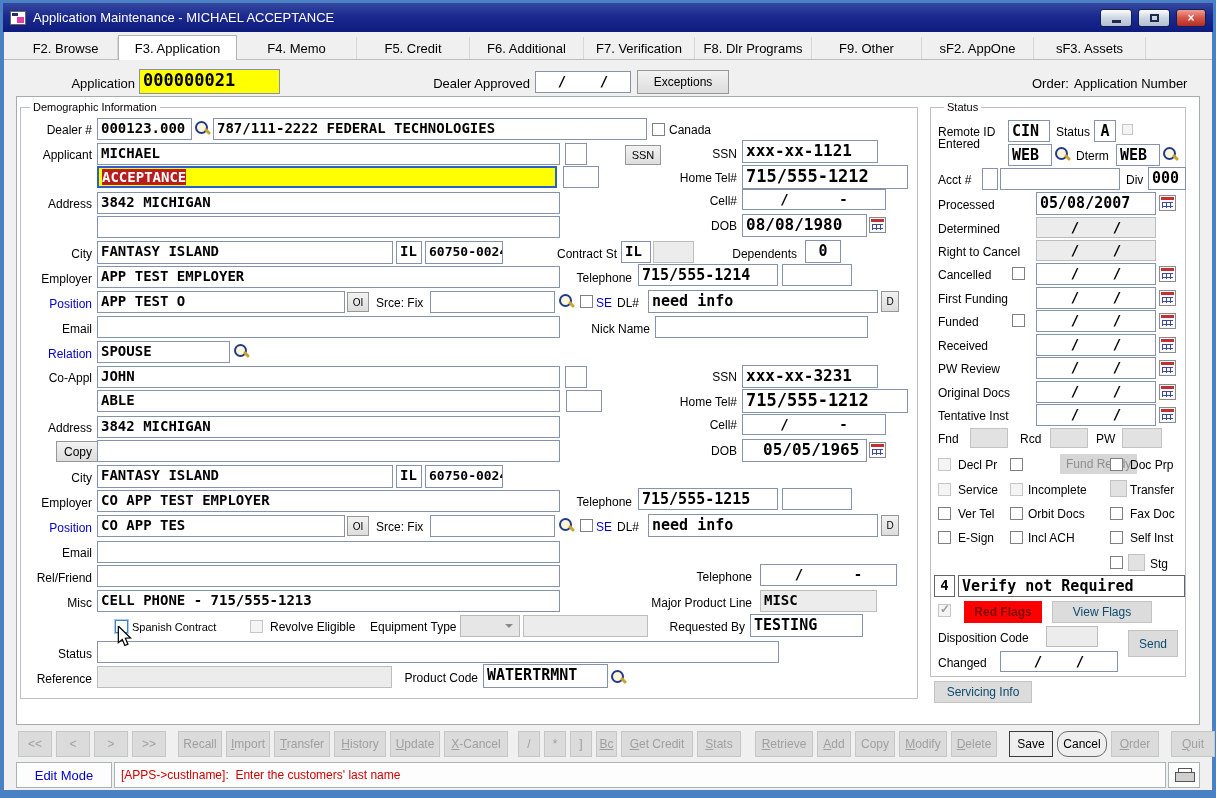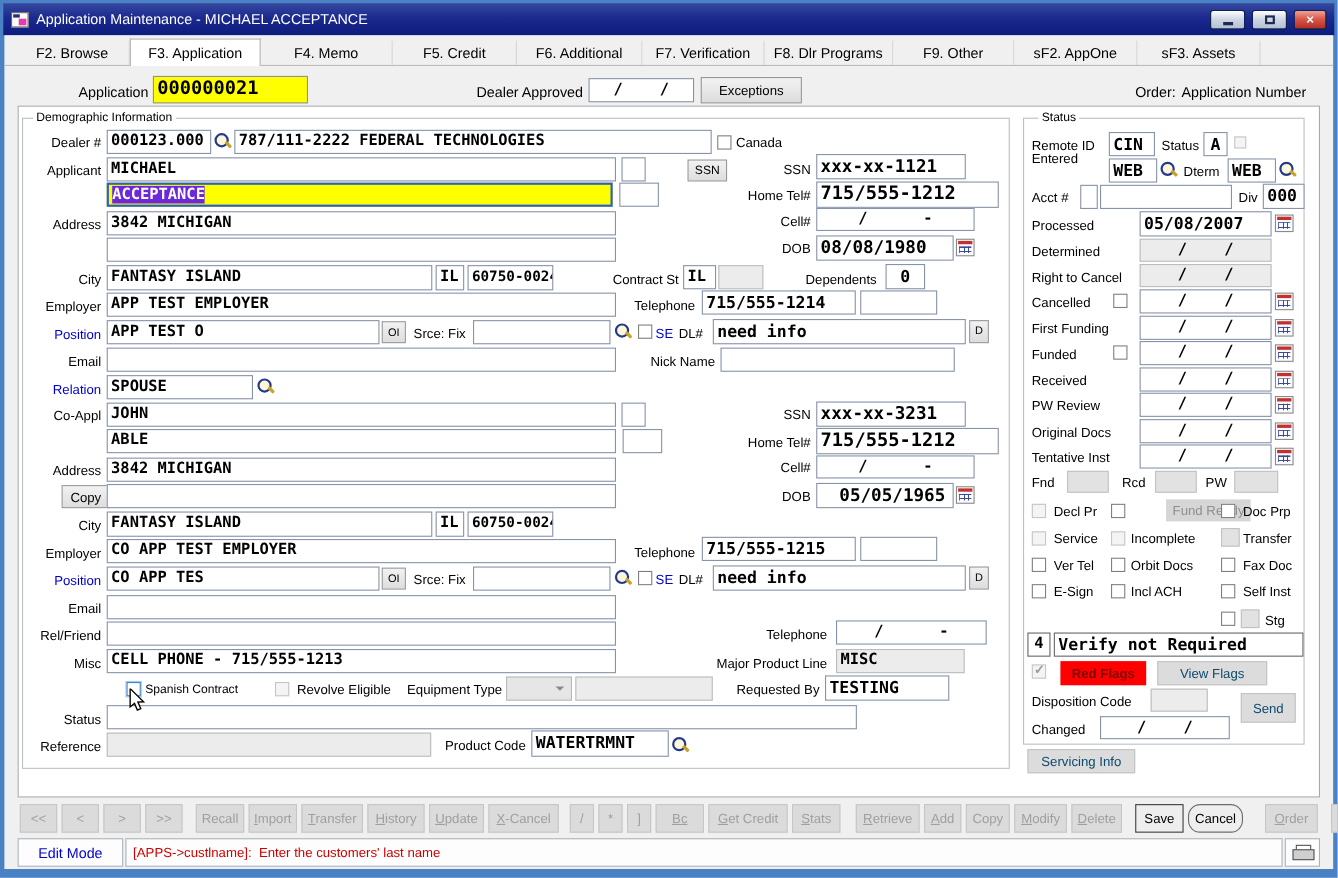--- a/index.html
+++ b/index.html
@@ -32,21 +32,21 @@
   .blue { color:#0000cc; }
   .fld { position:absolute; height:22px; background:#fff; border:1px solid #8793a8;
     font-family:"DejaVu Sans Mono",monospace; font-weight:bold; font-size:14px; line-height:19px;
     color:#000; padding:0 3px; white-space:pre; overflow:hidden; }
   .f13 { font-size:13px; } .f15 { font-size:15px; line-height:20px; } .f16 { font-size:16px; line-height:20px; }
   .f18 { font-size:17px; line-height:21px; }
   .ctr { text-align:center; }
   .gray { background:#ececec; border-color:#bdbdbd; }
   .dark { border-color:#62666c; }
   .yellow { background:#ffff00; }
-  .sel { background:#6d28d9; color:#fff; }
+  .sel { background:#b91c1c; color:#fff; }
   .btn { position:absolute; background:linear-gradient(#f2f2f2,#dddddd); border:1px solid #979797;
     font-size:12px; color:#000; display:flex; align-items:center; justify-content:center; }
   .btn.dis { background:#dcdcdc; border-color:#c3c3c3; color:#0c4a6e; }
   .cb { position:absolute; width:13px; height:13px; background:#fff; border:1px solid #808080; }
   .cb.dis { border-color:#c6c6c6; background:#f4f4f4; }
   .cb.focus { border-color:#3f84c7; box-shadow:0 0 0 1px #a9cdea; }
   .cb .chk { position:absolute; left:1px; top:-3px; font-size:12px; color:#9a9a9a; font-weight:bold; }
   .graybox { position:absolute; background:#e2e2e2; border:1px solid #c2c2c2; }
   .groupbox { position:absolute; border:1px solid #bcc0c4; }
   .legend { position:absolute; font-size:11px; background:#fff; padding:0 3px; z-index:3; }
@@ -407,42 +407,42 @@
     </div>
   <div class="tbtn" style="width:50px;">
       <span class="mn">Update</span>
     </div>
   <div class="tbtn" style="width:64px;margin-right:6px;">
       <span class="mn">X-Cancel</span>
     </div>
   <div class="tbtn" style="width:22px;">/</div>
   <div class="tbtn" style="width:22px;">*</div>
   <div class="tbtn" style="width:22px;">]</div>
-  <div class="tbtn" style="width:44px;text-decoration:underline;">Bc</div>
+  <div class="tbtn" style="width:21px;text-decoration:underline;">Bc</div>
   <div class="tbtn" style="width:72px;">
       <span class="mn">Get Credit</span>
     </div>
   <div class="tbtn" style="width:44px;margin-right:10px;">
       <span class="mn">Stats</span>
     </div>
   <div class="tbtn" style="width:58px;">
       <span class="mn">Retrieve</span>
     </div>
   <div class="tbtn" style="width:34px;">
       <span class="mn">Add</span>
     </div>
   <div class="tbtn" style="width:40px;">Copy</div>
   <div class="tbtn" style="width:48px;">
       <span class="mn">Modify</span>
     </div>
   <div class="tbtn" style="width:46px;margin-right:8px;">
       <span class="mn">Delete</span>
     </div>
   <div class="tbtn on savef" style="width:44px;">Save</div>
-  <div class="tbtn on cancf" style="width:50px;margin-right:16px;border-radius:11px;">Cancel</div>
+  <div class="tbtn on cancf" style="width:50px;margin-right:0;border-radius:11px;">Cancel</div>
   <div class="tbtn" style="width:48px;margin-right:8px;">
       <span class="mn">Order</span>
     </div>
   <div class="tbtn" style="width:44px;">
       <span class="mn">Quit</span>
     </div>
 </div>
 
 <div class="sbarcell" style="left:16px;width:96px;">
   <div class="mode">Edit Mode</div>

